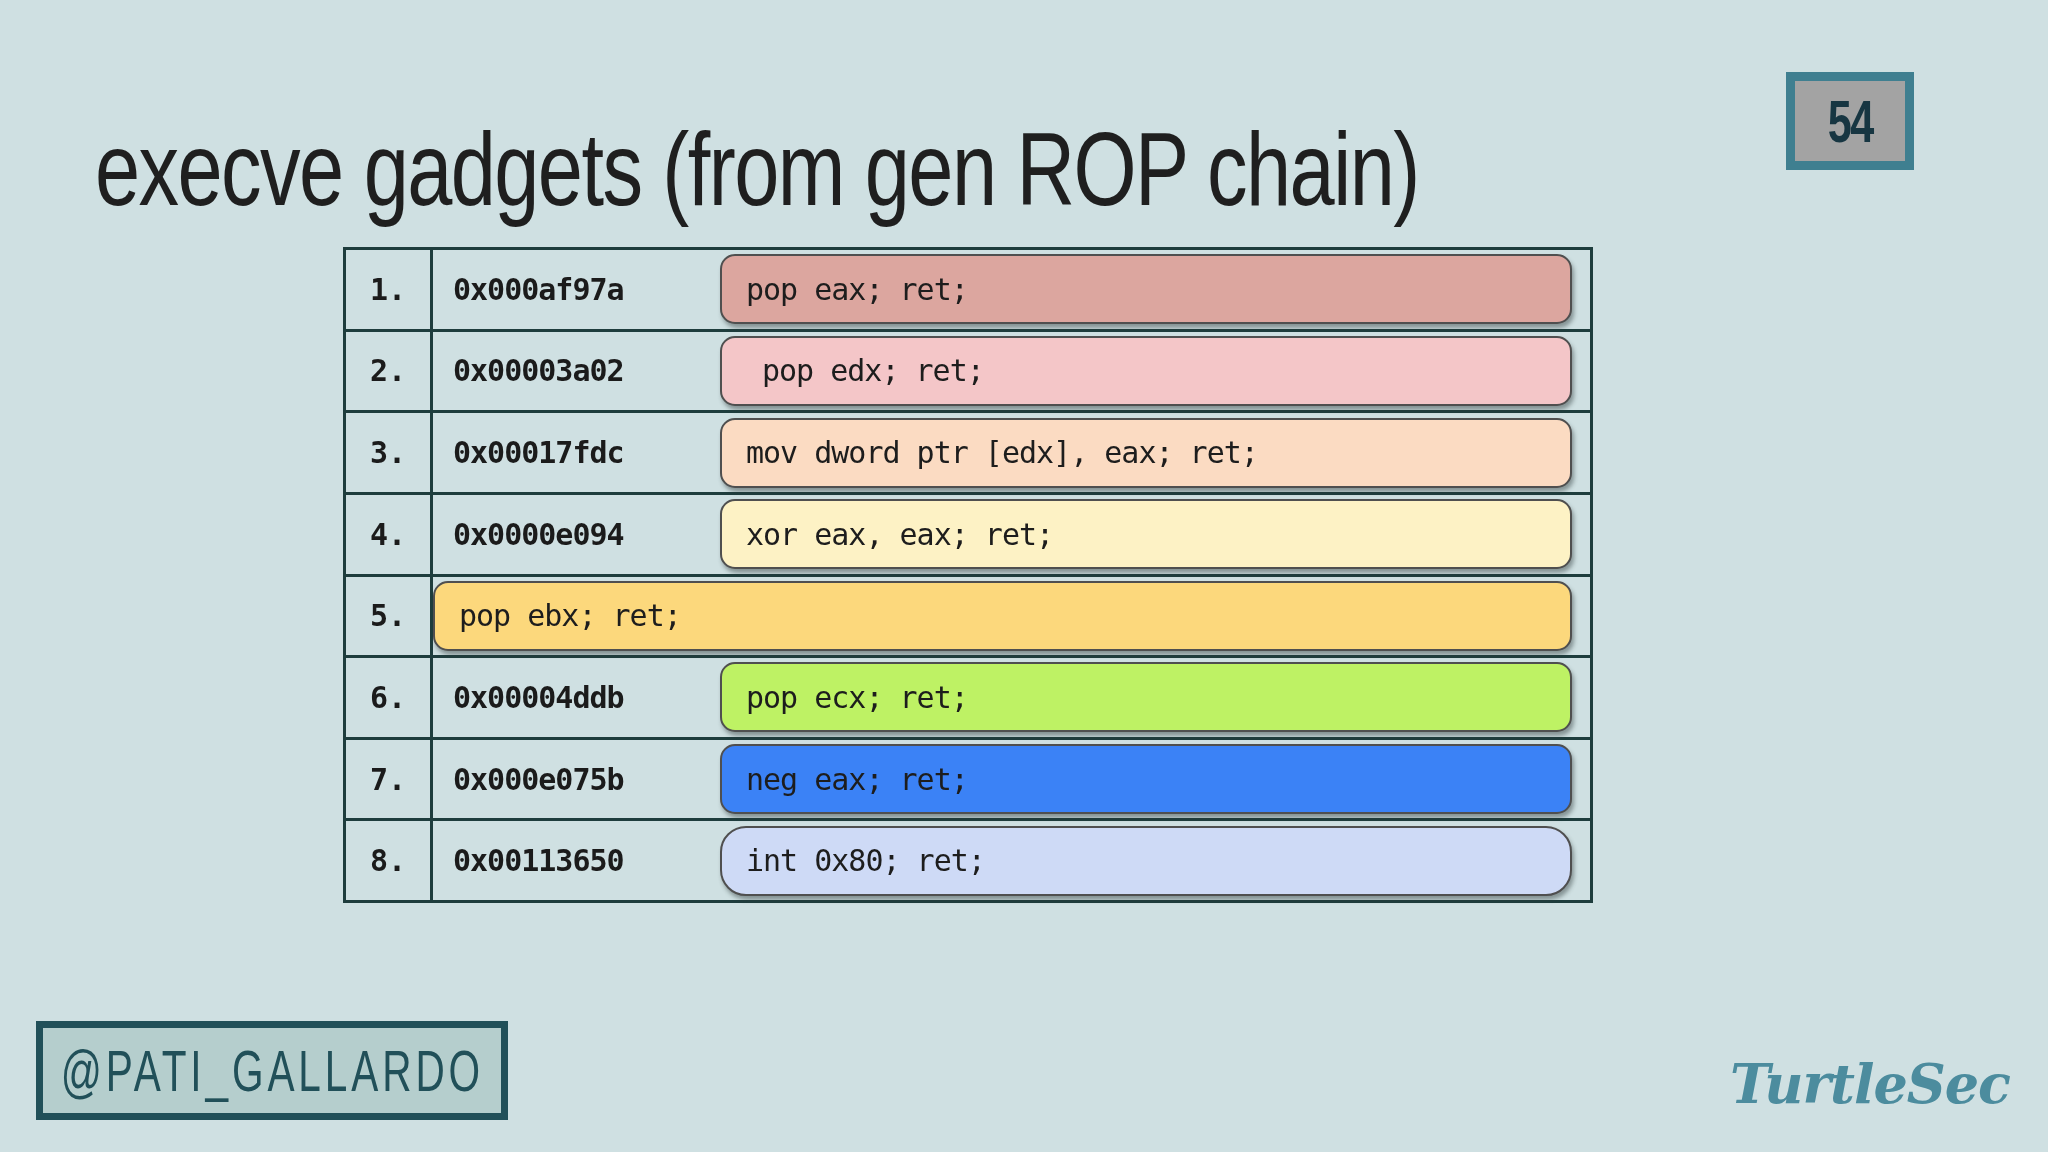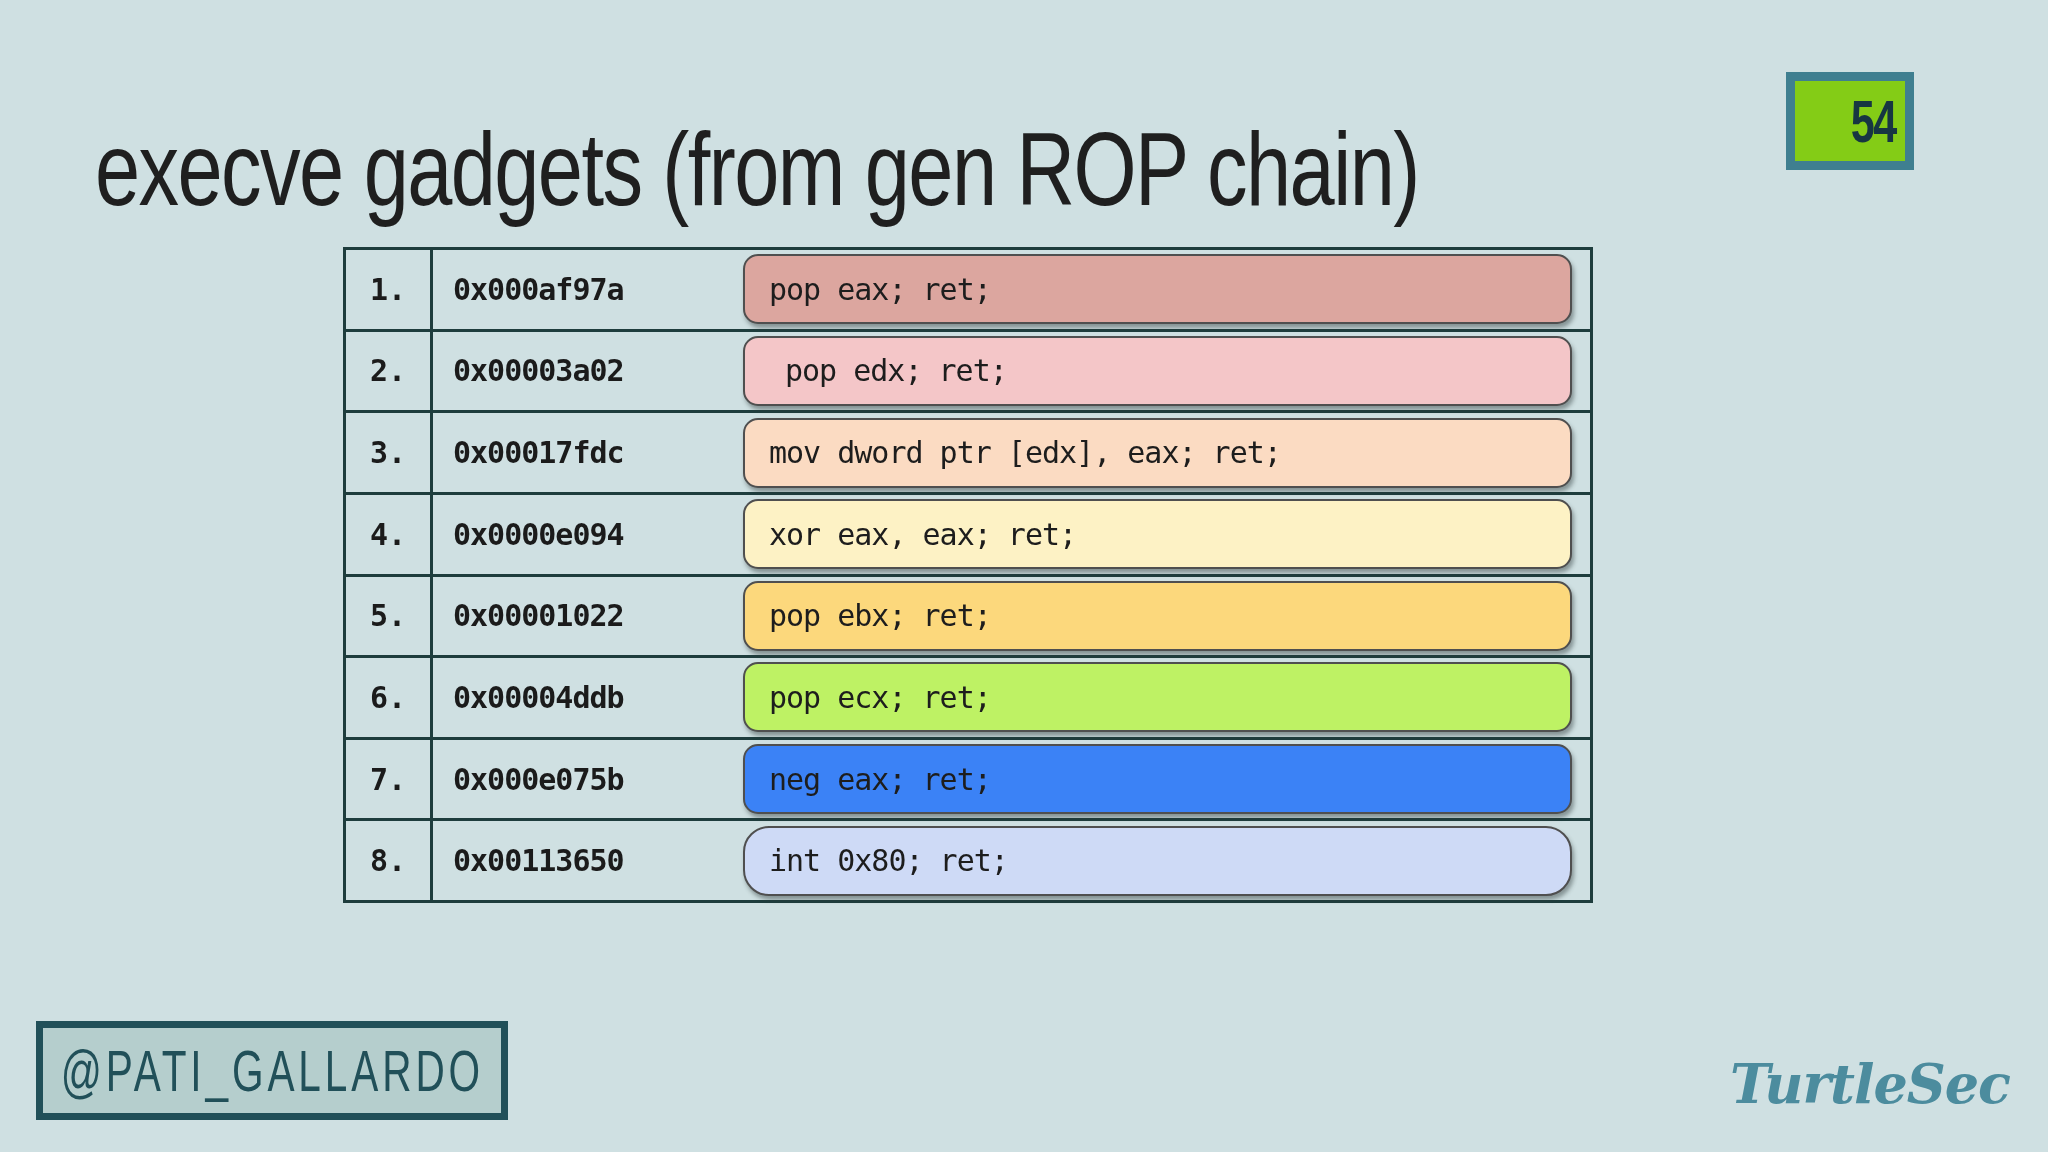--- a/index.html
+++ b/index.html
@@ -15,22 +15,22 @@
     position:absolute; left:95px; top:40px;
     font-size:104px; font-weight:400; color:#1f1f1f;
     white-space:nowrap; letter-spacing:-2px;
     transform:scaleX(0.78); transform-origin:left top;
   }
 
   
   .slide-num-box {
     position:absolute; left:1786px; top:72px;
     width:128px; height:98px; box-sizing:border-box;
-    background:#84cc16; border:9px solid var(--accent,#3f7f90);
-    display:flex; align-items:center; justify-content:flex-end;
+    background:#a3a3a3; border:9px solid var(--accent,#3f7f90);
+    display:flex; align-items:center; justify-content:center;
   }
   .slide-num-box span {
     font-size:60px; font-weight:700; color:#173642;
     letter-spacing:-2px; transform:scaleX(0.72);
     font-family:"Liberation Sans", sans-serif;
   }
 
   
   .gadget-table {
     position:absolute; left:343px; top:247px;
@@ -42,21 +42,21 @@
   .g-row { flex:1; display:flex; border-bottom:3px solid var(--line,#1e3d3d); }
   .g-row:last-child { border-bottom:none; }
   .cell-num {
     width:87px; box-sizing:border-box;
     border-right:3px solid var(--line,#1e3d3d);
     display:flex; align-items:center; justify-content:center;
     font-family:"DejaVu Sans Mono", monospace;
     font-weight:700; font-size:30px; color:#1b1b1b;
   }
   .cell-addr {
-    width:310px; box-sizing:border-box;
+    width:287px; box-sizing:border-box;
     display:flex; align-items:center; padding-left:20px;
     font-family:"DejaVu Sans Mono", monospace;
     font-weight:700; font-size:30px; color:#1b1b1b;
     letter-spacing:-1px;
   }
   .cell-instr {
     flex:1; display:flex; align-items:center; padding-right:18px;
   }
   .instr-box {
     width:100%; height:70px; box-sizing:border-box;
@@ -135,21 +135,20 @@
     <div class="cell-addr">0x0000e094</div>
     <div class="cell-instr">
       <div class="instr-box" style="background: rgb(253, 242, 197);">
         <span>xor eax, eax; ret;</span>
       </div>
     </div>
   </div>
 
   <div class="g-row">
     <div class="cell-num">5.</div>
-    <div class="cell-addr">0x00001022</div>
     <div class="cell-instr">
       <div class="instr-box" style="background: rgb(252, 216, 124);">
         <span>pop ebx; ret;</span>
       </div>
     </div>
   </div>
 
   <div class="g-row">
     <div class="cell-num">6.</div>
     <div class="cell-addr">0x00004ddb</div>

